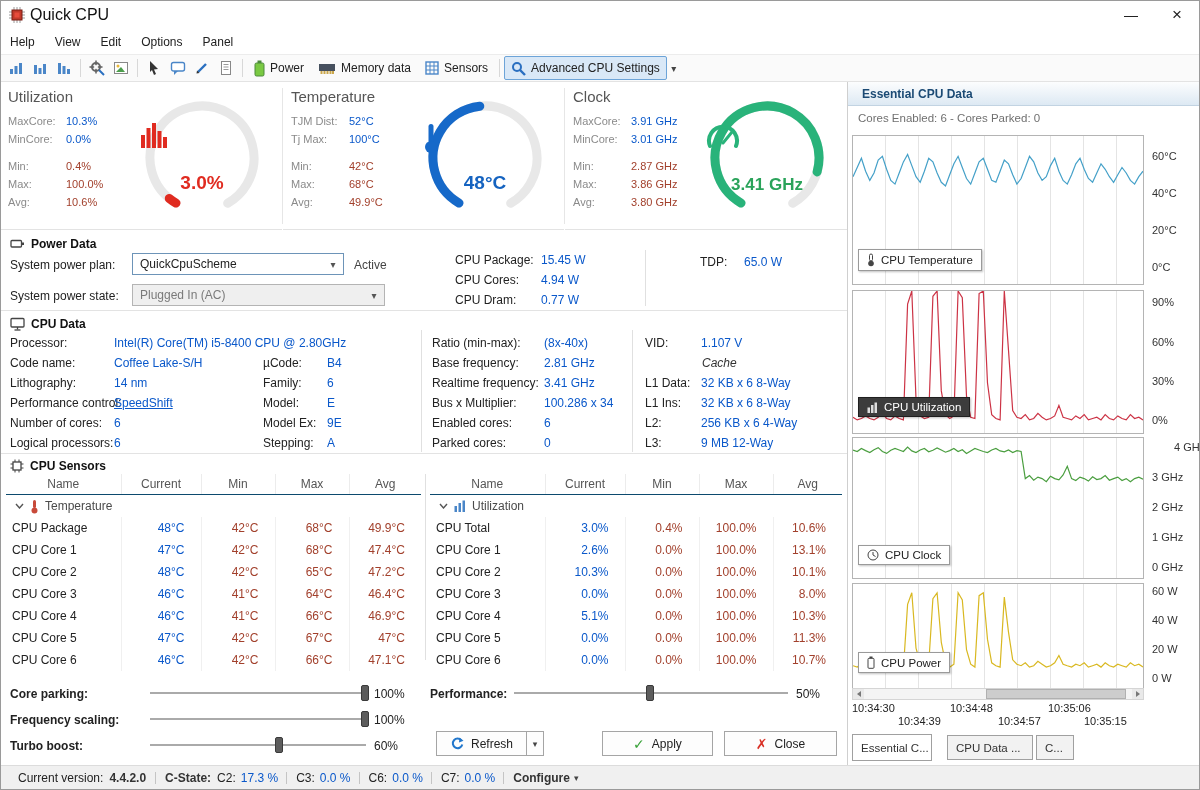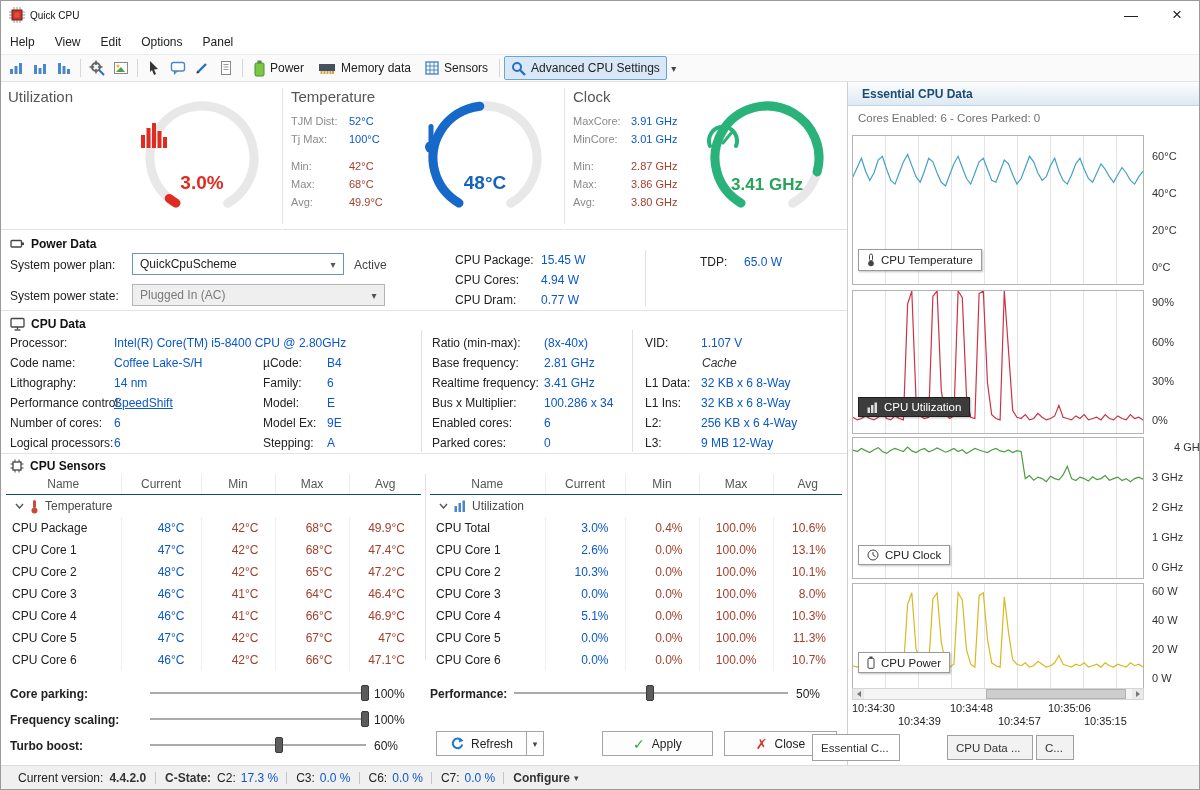--- a/index.html
+++ b/index.html
@@ -2,21 +2,21 @@
 <html><head>
 <meta charset="utf-8">
 <style>
   html,body{margin:0;padding:0}
   body{width:1200px;height:790px;position:relative;overflow:hidden;background:#fff;
        font-family:"Liberation Sans","DejaVu Sans",sans-serif;font-size:12px;color:#222;}
   .a{position:absolute}
   .frame{position:absolute;inset:0;border:1px solid #9a9a9a;pointer-events:none;z-index:99}
   
   .titlebar{position:absolute;left:0;top:0;width:1200px;height:30px;background:#fff;display:flex;align-items:center}
-  .titlebar .title{margin-left:8px;font-size:10px;color:#111}
+  .titlebar .title{margin-left:8px;font-size:16px;color:#111}
   .win-btn{position:absolute;top:0;width:46px;height:30px;display:flex;align-items:center;justify-content:center;font-size:14px;color:#222;cursor:pointer}
   
   .menubar{position:absolute;left:0;top:30px;width:1200px;height:24px;display:flex;align-items:center;background:#fff}
   .menu-item{padding:0 10px;height:24px;line-height:24px;cursor:pointer}
   
   .toolbar{position:absolute;left:0;top:54px;width:1200px;height:28px;background:#fafafa;border-top:1px solid #ececec;border-bottom:1px solid #e3e3e3;display:flex;align-items:center;padding-left:4px;box-sizing:border-box}
   .tb-btn{width:24px;height:22px;display:flex;align-items:center;justify-content:center;cursor:pointer;border-radius:2px}
   .tb-sep{width:1px;height:18px;background:#d8d8d8;margin:0 4px}
   .tb-lbl{display:flex;align-items:center;gap:5px;height:22px;padding:0 7px;cursor:pointer;border-radius:2px;white-space:nowrap}
   .tb-lbl.selected{background:#d9e8f7;border:1px solid #6da4d8;padding:0 6px}
@@ -239,20 +239,28 @@
         <circle cx="6" cy="6" r="4" fill="none" stroke="#2a6fc0" stroke-width="2"></circle>
         <line x1="9" y1="9" x2="14" y2="14" stroke="#2a6fc0" stroke-width="2.4"></line>
       </svg>
     <span>Advanced CPU Settings</span>
   </span>
   <span class="tb-dd">▾</span>
 </div>
 
 <div class="gauge-panel" style="left:0;width:282px">
   <div class="g-title">Utilization</div>
+  <div class="g-stats">
+
+  <div class="g-row"><span class="g-l">MaxCore:</span><span class="g-v">10.3%</span></div>
+      <div class="g-row"><span class="g-l">MinCore:</span><span class="g-v">0.0%</span></div>
+      <div class="g-row"><span class="g-l">Min:</span><span class="g-v">0.4%</span></div>
+      <div class="g-row"><span class="g-l">Max:</span><span class="g-v">100.0%</span></div>
+      <div class="g-row"><span class="g-l">Avg:</span><span class="g-v">10.6%</span></div>
+    </div>
   <div class="gauge">
     <svg viewBox="0 0 124 124">
       <circle class="arc-bg" cx="62" cy="62" r="52" fill="none" stroke="#e8e8e8" stroke-width="9" stroke-linecap="round" transform="rotate(120 62 62)" stroke-dasharray="272.2713633111154 326.7256359733385"></circle>
       <circle class="arc" cx="62" cy="62" r="52" fill="none" stroke="#e02b20" stroke-width="9" stroke-linecap="round" transform="rotate(120 62 62)" stroke-dasharray="8.168140899333462 326.7256359733385"></circle>
     </svg>
     <div class="g-icon">
       <svg width="30" height="27">
           <rect x="1" y="13" width="4" height="13" fill="#e02b20"></rect>
           <rect x="6.5" y="6" width="4" height="20" fill="#e02b20"></rect>
           <rect x="12" y="1" width="4" height="25" fill="#e02b20"></rect>
@@ -726,21 +734,21 @@
     </div>
 </div>
 
 <span class="time" style="left:852px;top:702px">10:34:30</span>
 <span class="time" style="left:898px;top:715px">10:34:39</span>
 <span class="time" style="left:950px;top:702px">10:34:48</span>
 <span class="time" style="left:998px;top:715px">10:34:57</span>
 <span class="time" style="left:1048px;top:702px">10:35:06</span>
 <span class="time" style="left:1084px;top:715px">10:35:15</span>
 
-<div class="tab active" style="left:812px;width:88px">Essential C...</div>
+<div class="tab active" style="left:852px;width:80px">Essential C...</div>
 <div class="tab" style="left:947px;width:86px">CPU Data ...</div>
 <div class="tab" style="left:1036px;width:38px">C...</div>
 
 <div class="statusbar">
   <span>Current version:</span>
   <span class="sb-b">4.4.2.0</span>
   <span class="sb-sep"></span>
   <span class="sb-b">C-State:</span>
   <span style="display:flex;align-items:center;gap:6px">
 

